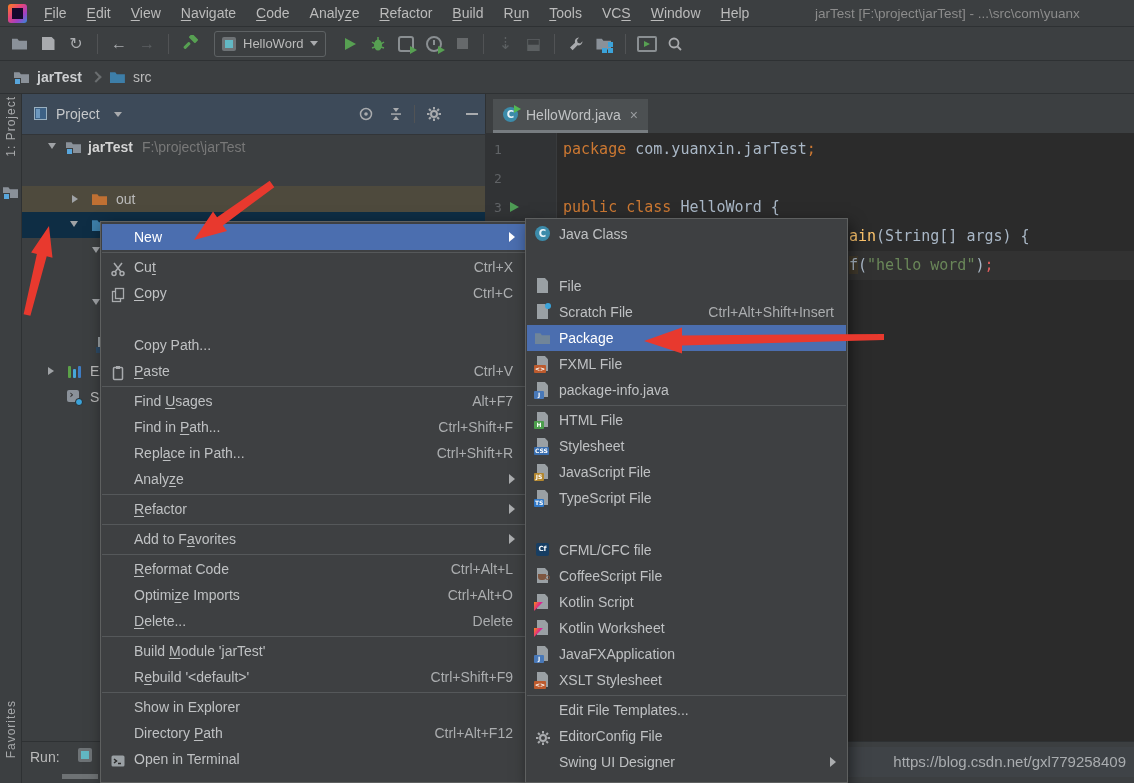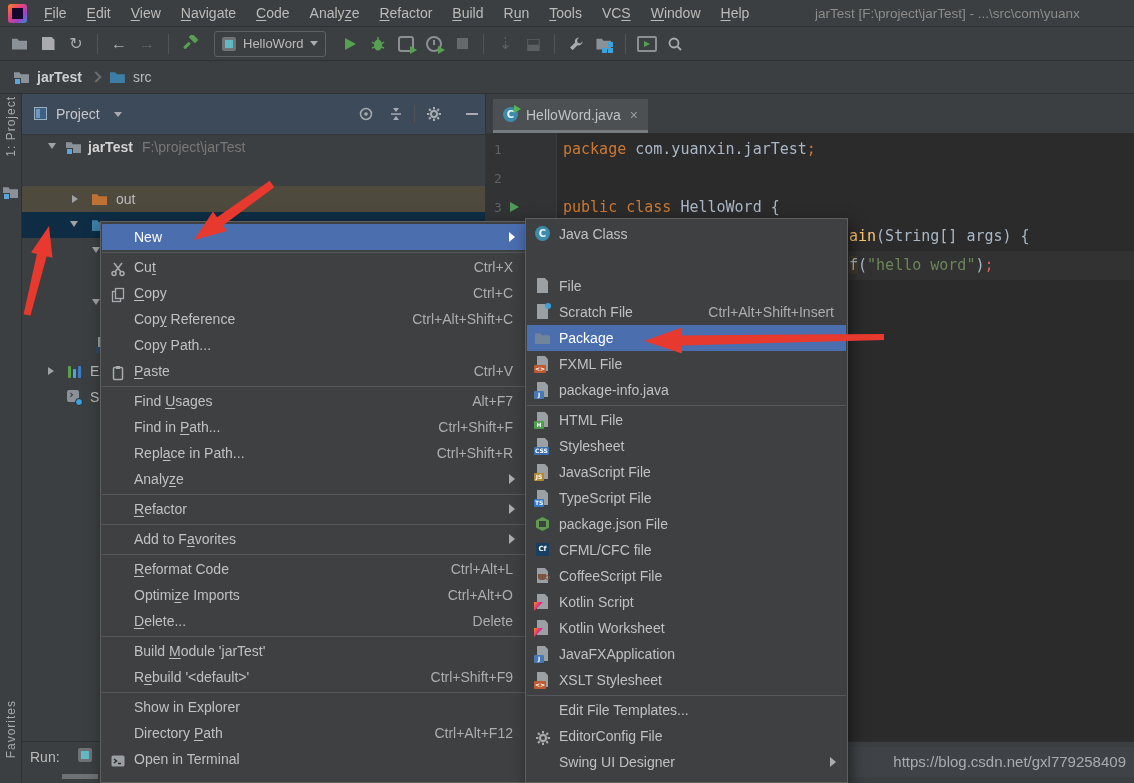--- a/index.html
+++ b/index.html
@@ -437,24 +437,20 @@
       <span class="sc">Ctrl+X</span>
   </div>
   <div class="mrow" style="top:58px">
     <span class="mico"><svg width="16" height="16">
           <rect x="2.5" y="4.5" width="8" height="10" fill="#3E4042" stroke="#A9ABAE" stroke-width="1.3"></rect>
           <rect x="5.5" y="1.5" width="8" height="10" fill="#3E4042" stroke="#A9ABAE" stroke-width="1.3"></rect>
         </svg></span>
     <span class="lbl"><u>C</u>opy</span>
       <span class="sc">Ctrl+C</span>
   </div>
-  <div class="mrow" style="top:84px">
-    <span class="lbl">Cop<u>y</u> Reference</span>
-      <span class="sc">Ctrl+Alt+Shift+C</span>
-  </div>
   <div class="mrow" style="top:110px">
     <span class="lbl">Copy Path...</span>
   </div>
   <div class="mrow" style="top:136px">
     <span class="mico"><svg width="16" height="16">
           <rect x="3.5" y="2.5" width="9" height="12" rx="1" fill="none" stroke="#A9ABAE" stroke-width="1.5"></rect>
           <rect x="6" y="1" width="4" height="3" fill="#A9ABAE"></rect>
         </svg></span>
     <span class="lbl"><u>P</u>aste</span>
       <span class="sc">Ctrl+V</span>
@@ -588,26 +584,20 @@
         <span class="bdg b-js">JS</span>
       </span>
     <span class="lbl">JavaScript File</span>
   </div>
   <div class="mrow" style="top:266px">
     <span class="mico">
         <span class="doc"></span>
         <span class="bdg b-ts">TS</span>
       </span>
     <span class="lbl">TypeScript File</span>
-  </div>
-  <div class="mrow" style="top:292px">
-    <span class="mico">
-        <span class="hex"></span>
-      </span>
-    <span class="lbl">package.json File</span>
   </div>
   <div class="mrow" style="top:318px">
     <span class="mico">
         <span class="cfic"></span>
       </span>
     <span class="lbl">CFML/CFC file</span>
   </div>
   <div class="mrow" style="top:344px">
     <span class="mico">
         <span class="doc"></span>

